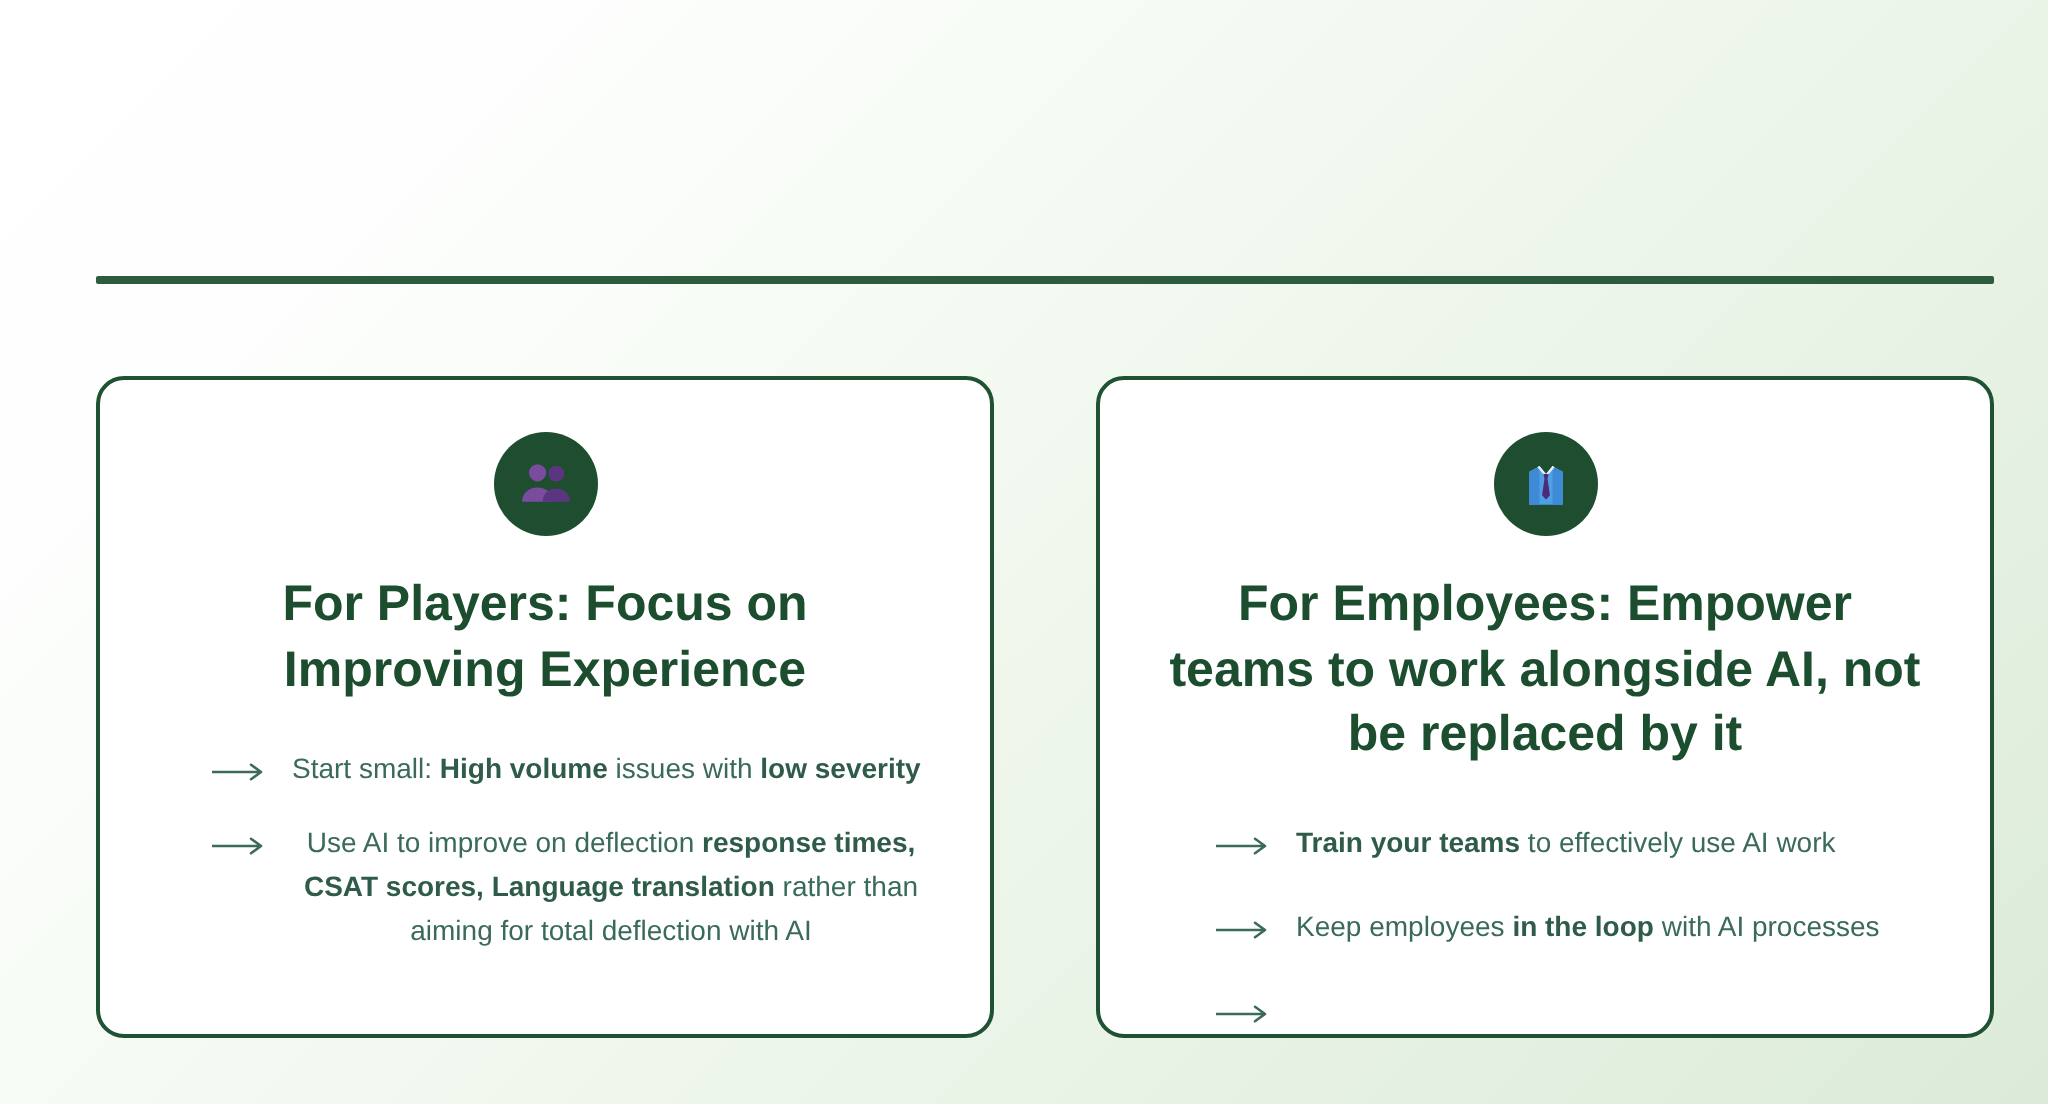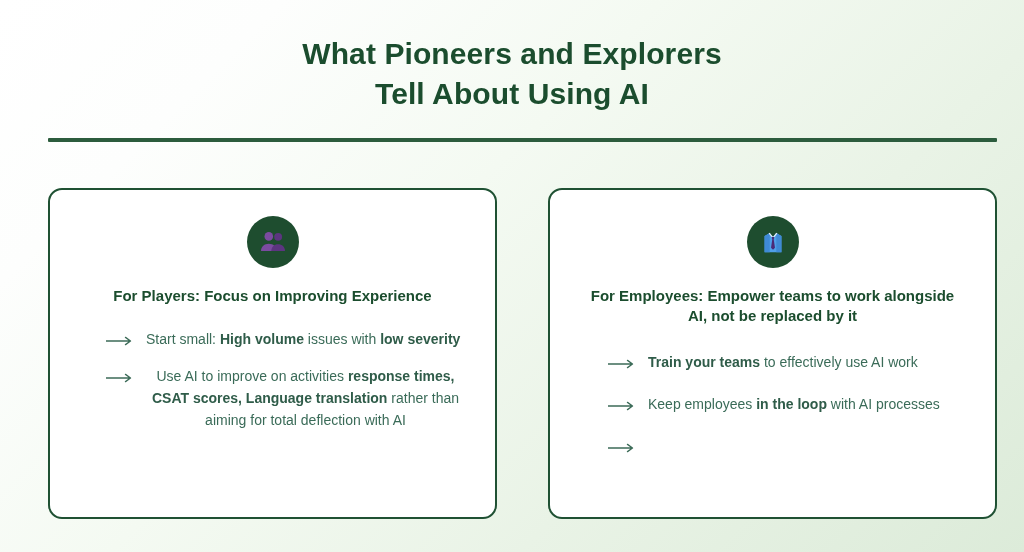--- a/index.html
+++ b/index.html
@@ -84,21 +84,21 @@
     display: flex;
     align-items: center;
     justify-content: center;
     flex: none;
     margin-bottom: 18px;
   }
   .icon-circle svg { display: block; }
 
   .card-title {
     color: #1b4d2e;
-    font-size: 15px;
+    font-size: 25px;
     font-weight: bold;
     line-height: 1.30;
     text-align: center;
     max-width: 385px;
   }
 
   .bullets {
     list-style: none;
     width: 100%;
     margin-top: 22px;
@@ -132,26 +132,20 @@
 
   
   .card-right .bullets { margin-top: 26px; padding-left: 32px; }
   .card-right .bullets li { margin-bottom: 20px; }
 </style>
 </head>
 <body>
 
 <div class="slide">
 
-  <div class="header">
-    <h1 class="slide-title">
-      <span class="line">What Pioneers and Explorers</span>
-      <span class="line">Tell About Using AI</span>
-    </h1>
-  </div>
 
   <div class="divider"></div>
 
   <div class="cards">
 
     <div class="card card-left">
       <div class="icon-circle">
         <svg width="30" height="30" viewBox="0 0 32 32" aria-hidden="true">
 
           <circle cx="11.5" cy="10" r="4.6" fill="#7b4ba0"></circle>
@@ -172,21 +166,21 @@
             </svg>
           </span>
           <span class="bullet-text"><span>Start small: </span><b>High volume</b><span> issues with </span><b>low severity</b></span>
         </li>
         <li>
           <span class="arrow-icon">
             <svg width="27" height="10" viewBox="0 0 27 10" aria-hidden="true">
               <path d="M0 5h23M19.5 1.4L24.5 5l-5 3.6" fill="none" stroke="currentColor" stroke-width="1.3" stroke-linecap="round" stroke-linejoin="round"></path>
             </svg>
           </span>
-          <span class="bullet-text"><span>Use AI to improve on activities </span><b>response times, CSAT scores, Language translation</b><span> rather than aiming for total deflection with AI</span></span>
+          <span class="bullet-text"><span>Use AI to improve on deflection </span><b>response times, CSAT scores, Language translation</b><span> rather than aiming for total deflection with AI</span></span>
         </li>
       </ul>
     </div>
 
     <div class="card card-right">
       <div class="icon-circle">
         <svg width="30" height="30" viewBox="0 0 32 32" aria-hidden="true">
 
           <path d="M7 9.5 L12.5 6.5 L16 10.5 L19.5 6.5 L25 9.5 L25 27 L7 27 Z" fill="#4f9fe8"></path>
 

